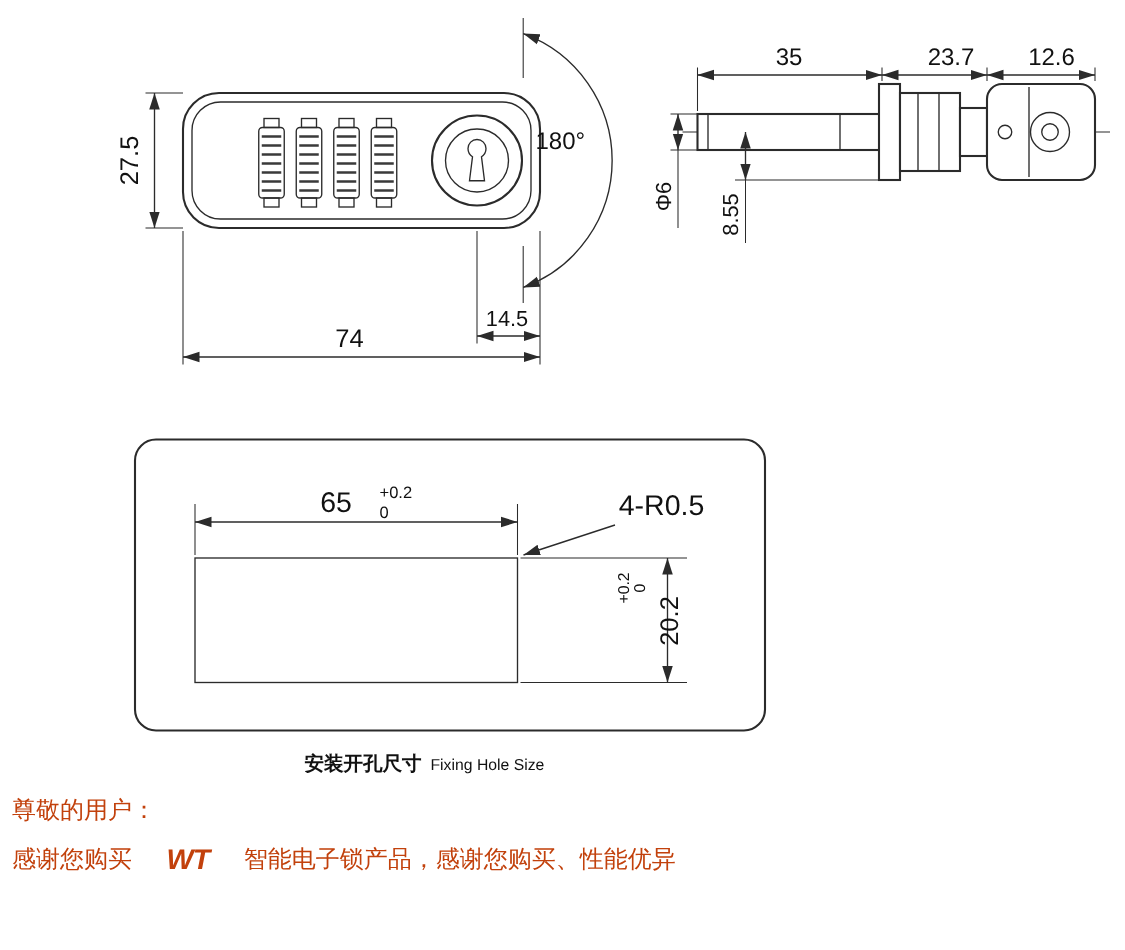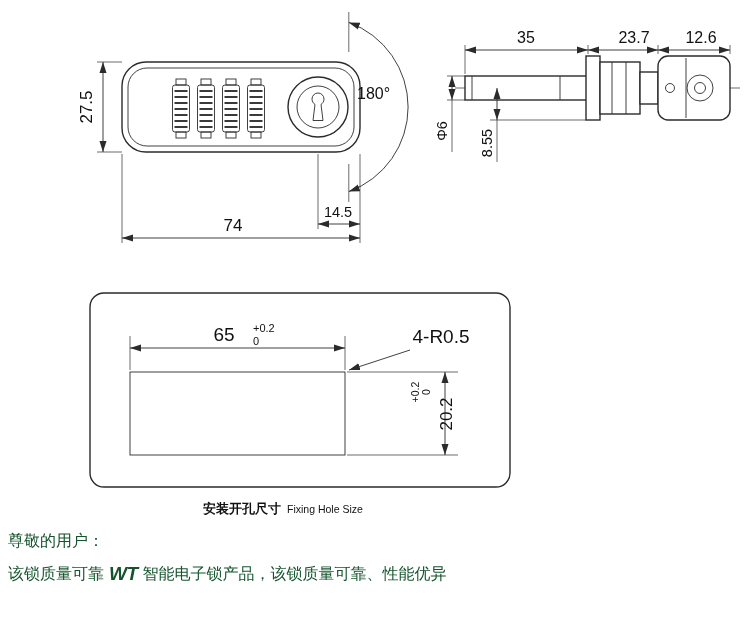--- a/index.html
+++ b/index.html
@@ -16,24 +16,24 @@
   .t19{font-size:19px;}
   .t17{font-size:17px;}
   .t16{font-size:16px;}
   .t15{font-size:14.5px;}
   .t11{font-size:11px;}
   .t10{font-size:10.5px;}
   .capcn{font-size:13px;font-weight:bold;}
   .capen{font-size:10.5px;}
   
   .footer{padding:6px 10px 0 8px;font-family:"Liberation Serif","DejaVu Serif",serif;
-          font-size:16px;color:#14532d;line-height:1.85;}
+          font-size:16px;color:#c2410c;line-height:1.85;}
   .footer p{margin:0;}
   .brand{font-family:"Liberation Sans","DejaVu Sans",sans-serif;font-weight:bold;font-style:italic;
-         font-size:19px;margin:0 5px;vertical-align:-1px;letter-spacing:-0.5px;}
+         font-size:19px;margin:0 23px;vertical-align:-1px;letter-spacing:-0.5px;}
 </style>
 </head>
 <body>
 
 <div class="page">
 
 <svg width="750" height="520" viewBox="0 0 750 520">
   <defs>
     <marker id="ah" viewBox="0 0 10 10" refX="10" refY="5" markerWidth="11" markerHeight="11" markerUnits="userSpaceOnUse" orient="auto-start-reverse">
       <path d="M0 1.8 L10 5 L0 8.2 Z" fill="#2b2b2b"></path>
@@ -172,16 +172,16 @@
 
     <g>
       <text class="capcn" x="281" y="513" text-anchor="end">安装开孔尺寸</text>
       <text class="capen" x="287" y="513" text-anchor="start">Fixing Hole Size</text>
     </g>
   </g>
 </svg>
 
 <div class="footer">
   <p>尊敬的用户：</p>
-  <p><span>该锁质量可靠</span><span class="brand">WT</span><span>智能电子锁产品，该锁质量可靠、性能优异</span></p>
+  <p><span>感谢您购买</span><span class="brand">WT</span><span>智能电子锁产品，感谢您购买、性能优异</span></p>
 </div>
 
 </div>
 
 </body></html>

